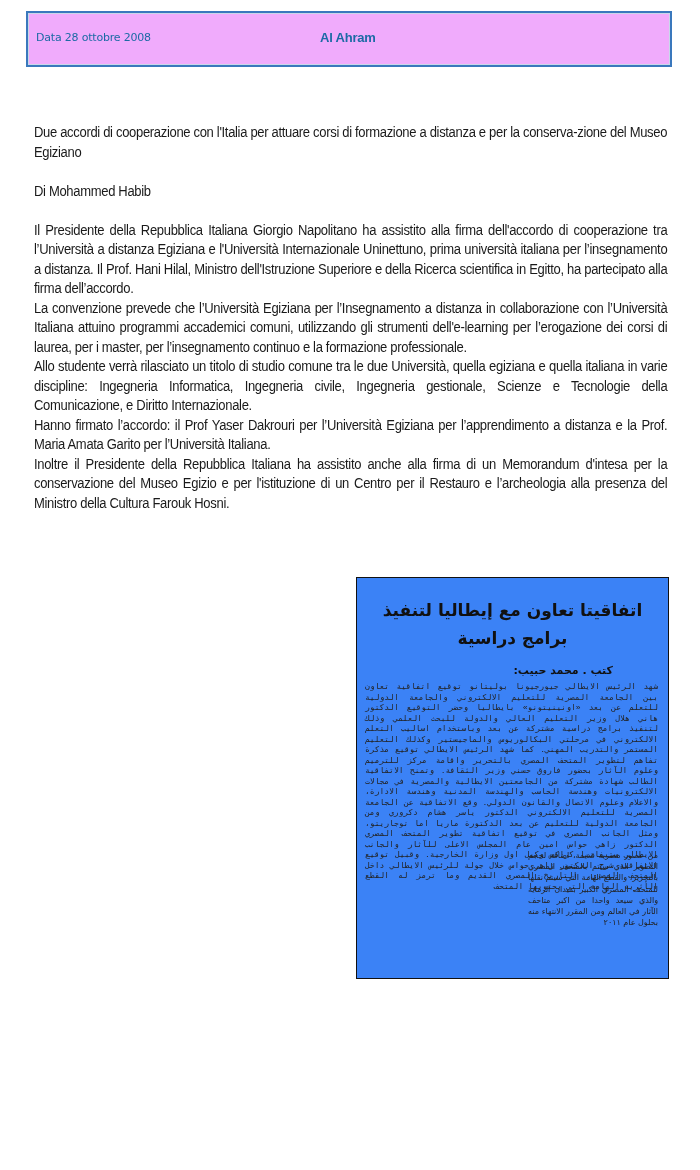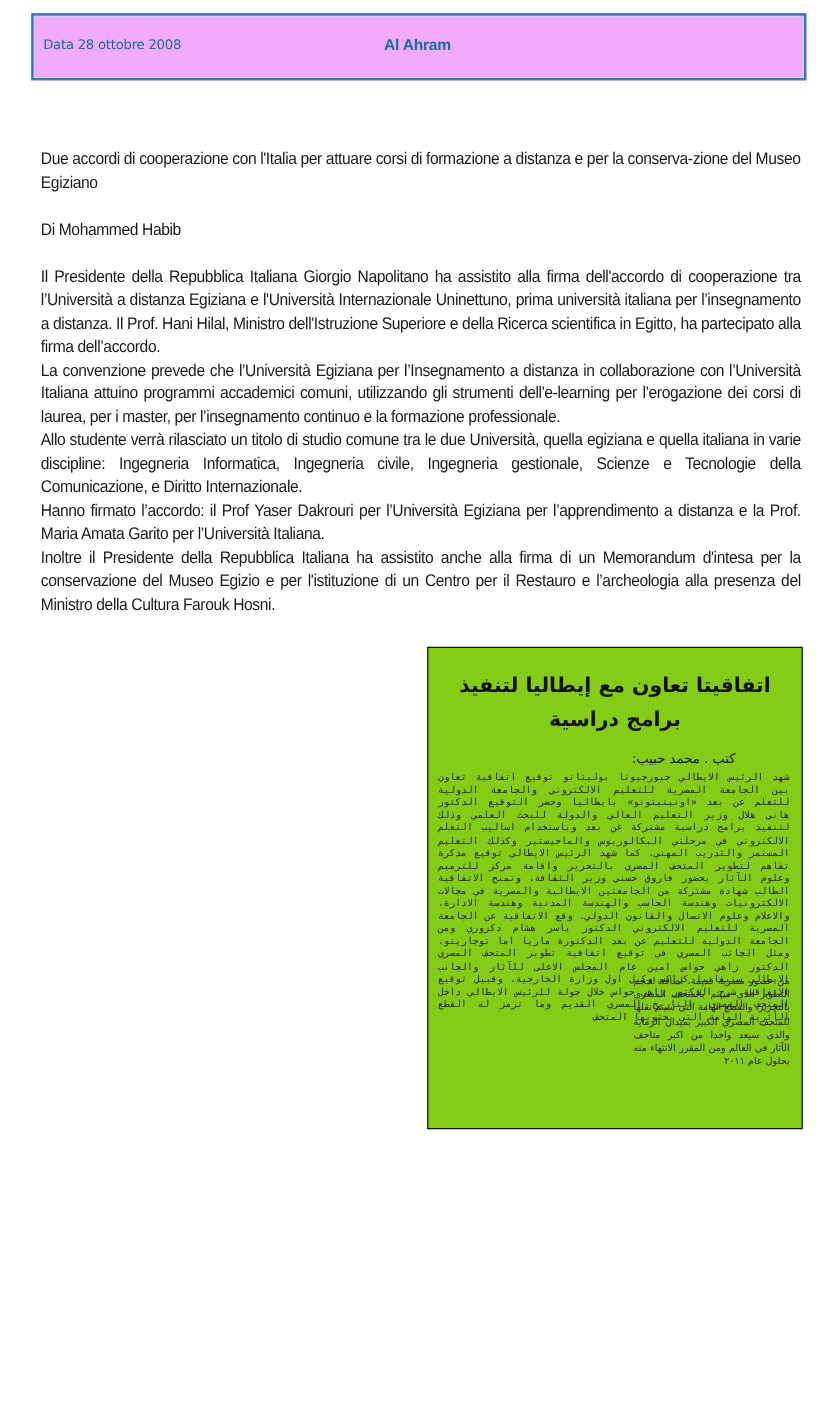--- a/index.html
+++ b/index.html
@@ -68,25 +68,25 @@
     .article-body {
       margin: 19.5px 0 0 0;
     }
     .article-body p {
       margin: 0;
       text-align: justify;
     }
     .clipping {
       position: absolute;
       left: 356px;
-      top: 539px;
+      top: 577px;
       width: 311px;
       height: 400px;
       border: 1px solid #111111;
-      background: #84cc16;
+      background: #3b82f6;
       direction: rtl;
       overflow: hidden;
     }
     .clip-headline {
       position: absolute;
       left: 8px;
       right: 8px;
       top: 18px;
       text-align: center;
       font-family: "DejaVu Sans", sans-serif;
@@ -95,21 +95,21 @@
       line-height: 28px;
       color: #111;
       letter-spacing: -0.5px;
     }
     .clip-byline {
       position: absolute;
       right: 55px;
       top: 86px;
       font-family: "DejaVu Sans", sans-serif;
       font-size: 11px;
-      font-weight: normal;
+      font-weight: bold;
       color: #111;
     }
     .clip-body {
       position: absolute;
       left: 8px;
       right: 10px;
       top: 104px;
       font-family: Liberation Mono, monospace;
       font-size: 8px;
       line-height: 10.5px;

